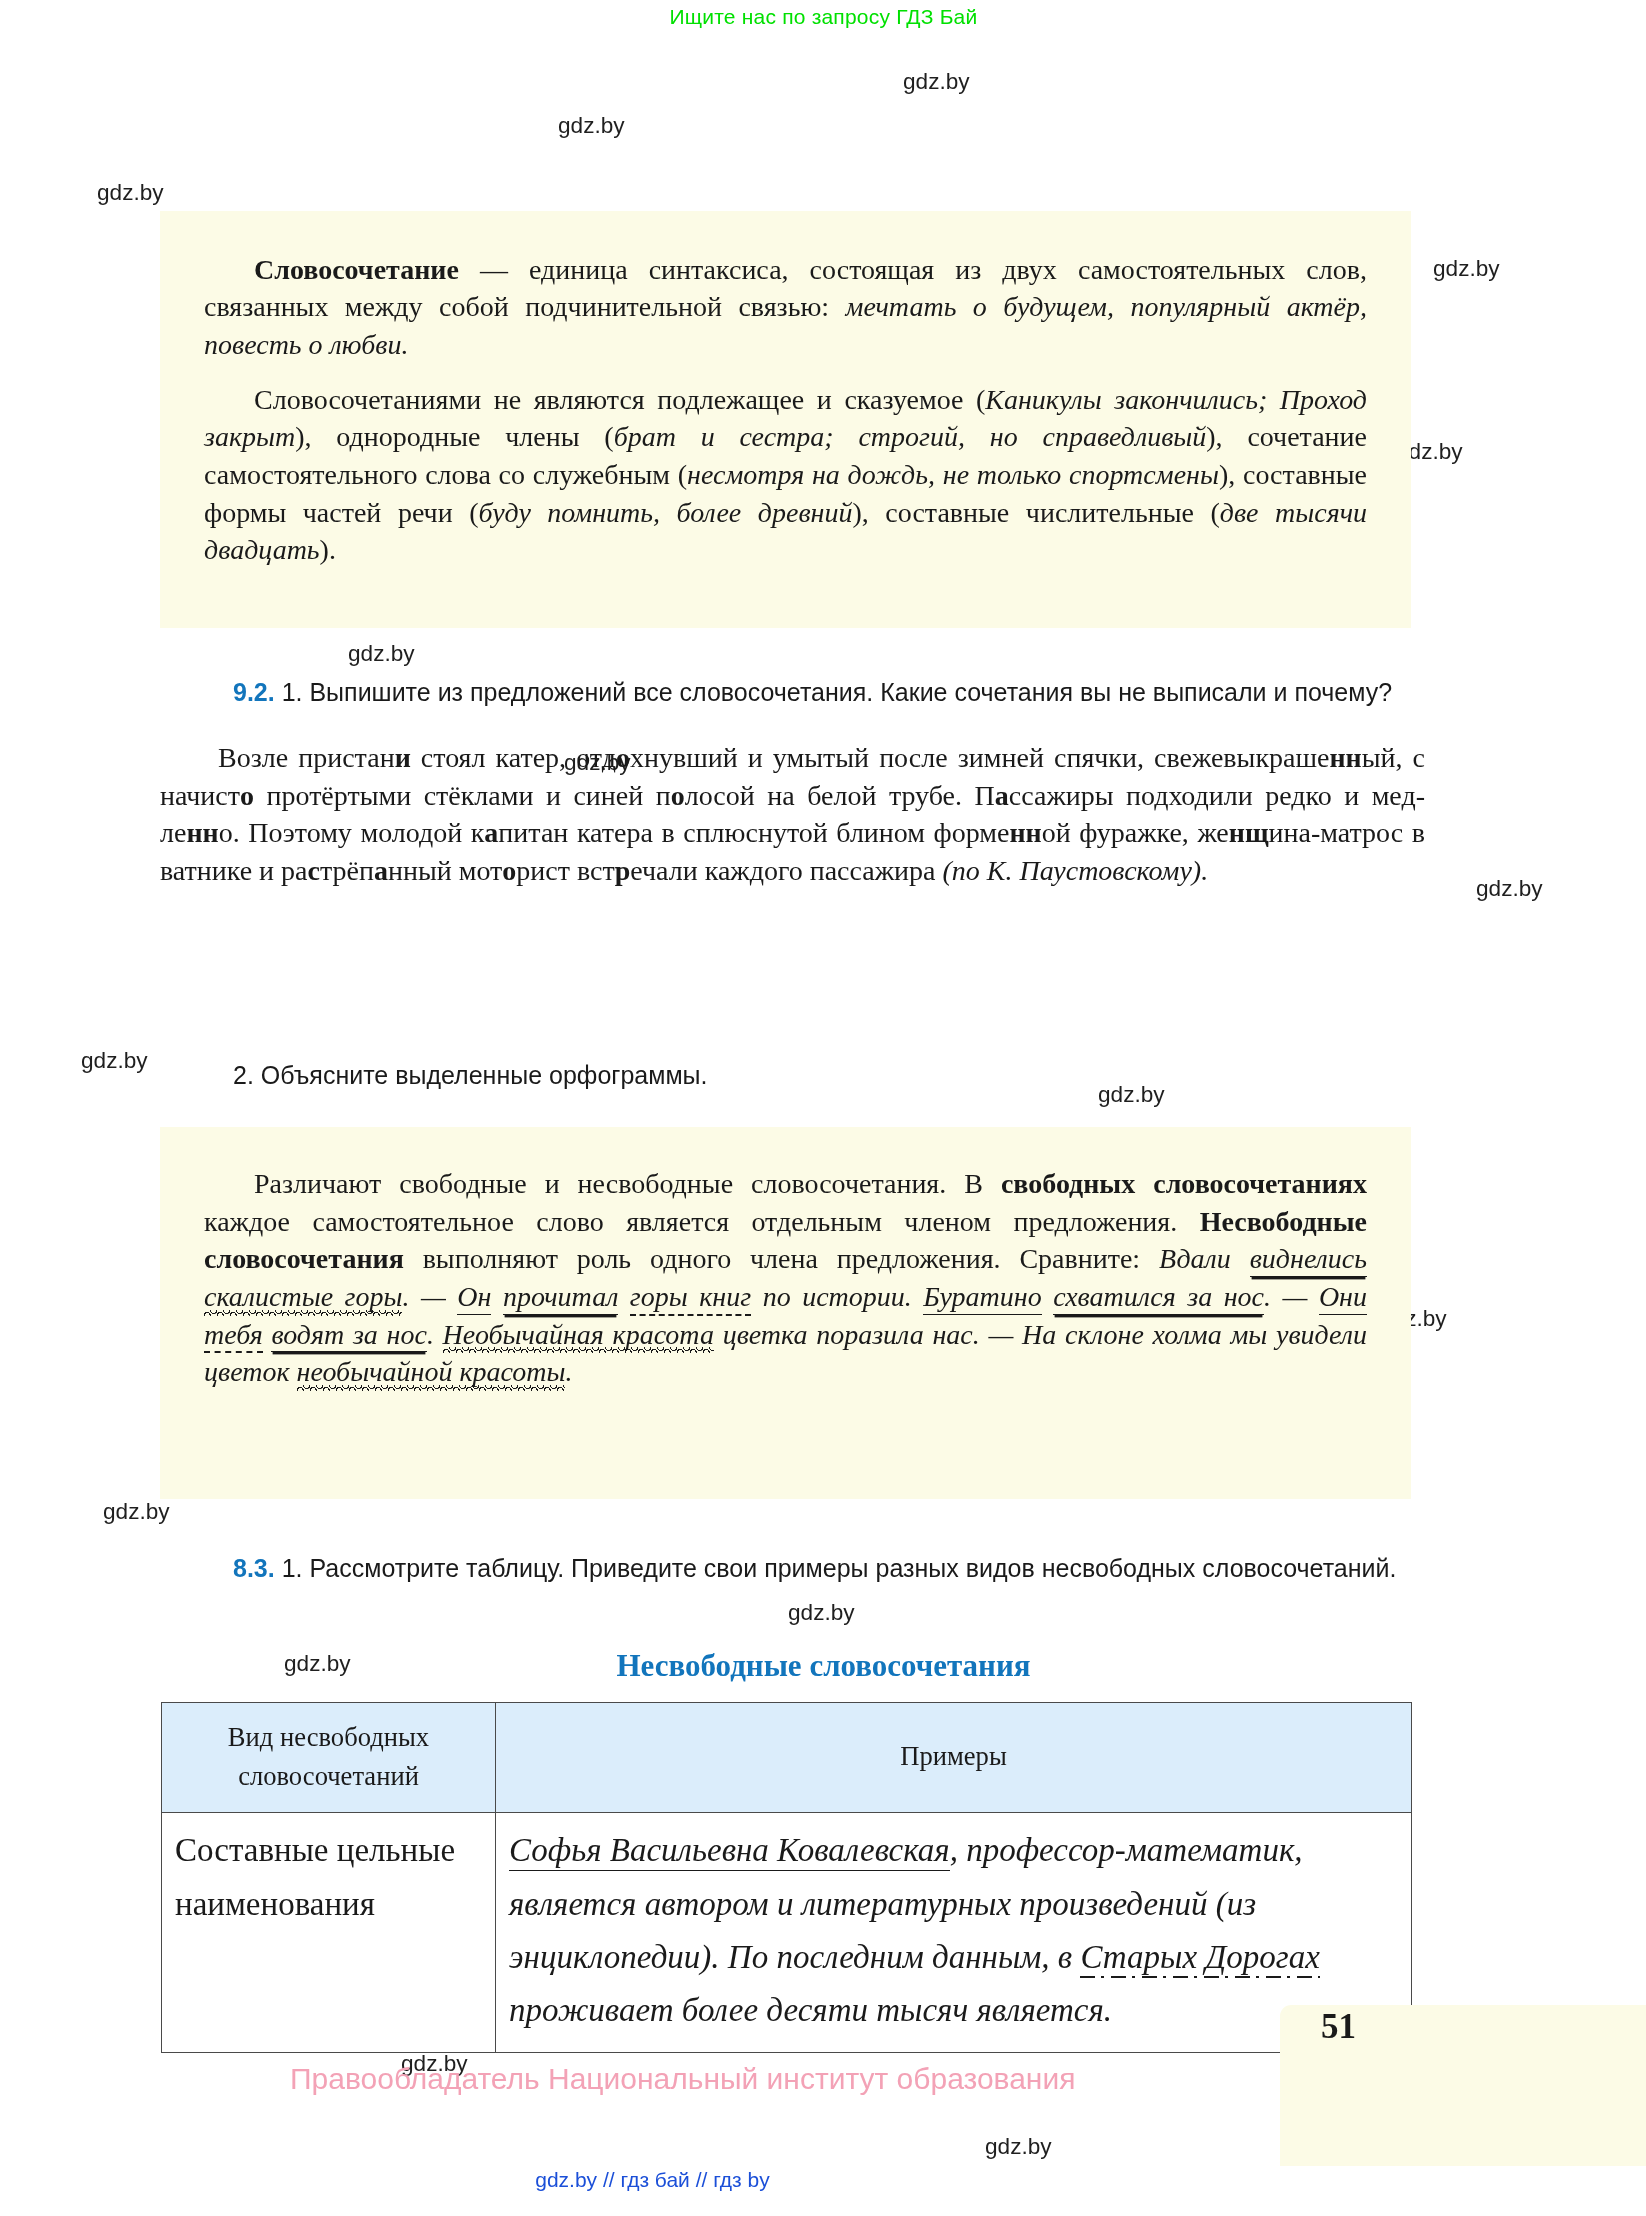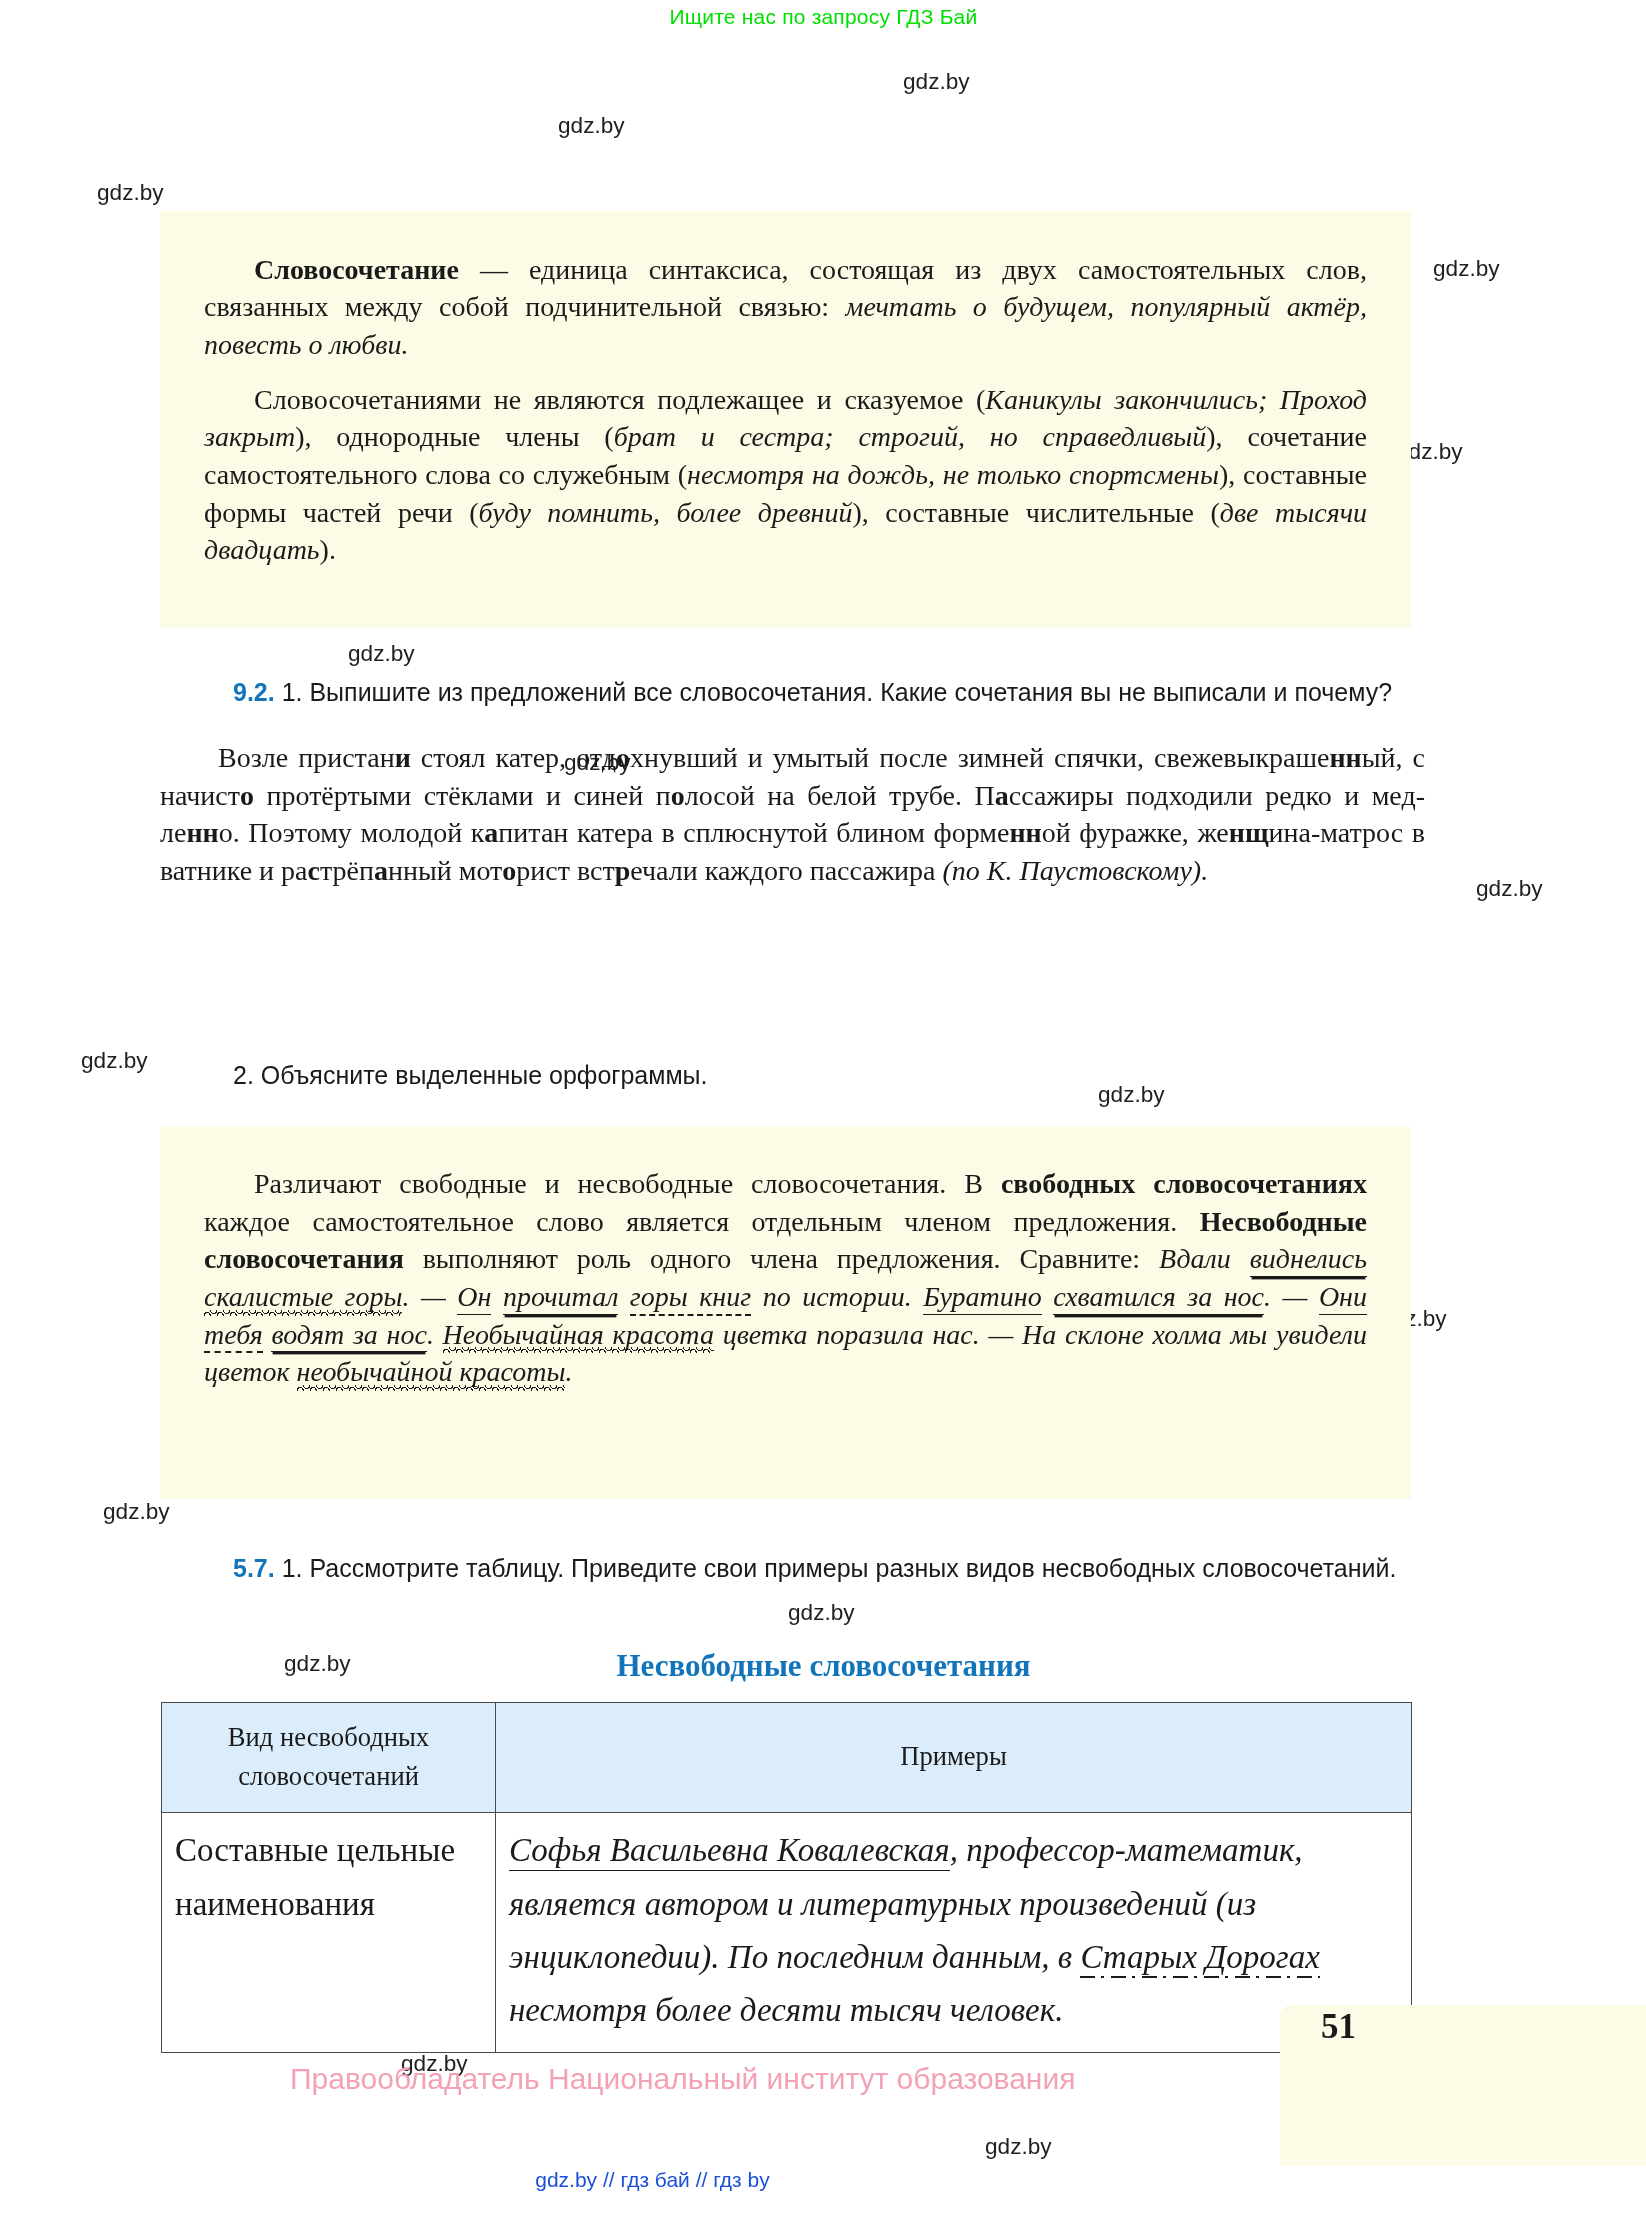--- a/index.html
+++ b/index.html
@@ -228,40 +228,40 @@
 
 <div class="exercise-head" style="left:160px; top:1058px; width:1265px; text-indent:73px;">
   <span>2. Объясните выделенные орфограммы.</span>
 </div>
 
 <div class="theory-box" style="left:160px; top:1127px; width:1251px; height:372px; padding:21px 27px 16px 27px;">
   <p class="ind"><span>Различают свободные и несвободные словосочетания. В </span><span class="bd">свободных словосочетаниях</span><span> каждое самостоятельное слово является отдельным членом предложения. </span><span class="bd">Несвободные словосочетания</span><span> выполняют роль одного члена предложения. Сравните: </span><span class="it"><span>Вдали </span><span class="u-double">виднелись</span> <span class="u-wavy">скалистые горы</span><span>. — </span><span class="u-single">Он</span> <span class="u-double">прочитал</span> <span class="u-dashed">горы книг</span><span> по истории. </span><span class="u-single">Буратино</span> <span class="u-double">схватился за нос</span><span>. — </span><span class="u-single">Они</span> <span class="u-dashed">тебя</span> <span class="u-double">водят за нос</span><span>. </span><span class="u-wavy">Необычайная красота</span><span> цветка поразила нас. — </span><span>На склоне холма мы увидели цветок </span><span class="u-wavy">необычайной красоты</span><span>.</span></span></p>
 </div>
 
 <div class="exercise-head" style="left:160px; top:1551px; width:1265px; text-indent:73px;">
-  <span class="exnum">5.7.</span><span> 1. Рассмотрите таблицу. Приведите свои примеры разных видов несвободных словосочетаний.</span>
+  <span class="exnum">8.3.</span><span> 1. Рассмотрите таблицу. Приведите свои примеры разных видов несвободных словосочетаний.</span>
 </div>
 
 <div class="tbl-title" style="left:0; top:1648px;">Несвободные словосочетания</div>
 
 <table class="nesvob" style="left:161px; top:1702px; width:1251px;padding-left:38px;">
   <colgroup>
     <col style="width:334px;">
     <col style="width:916px;">
   </colgroup>
   <thead>
     <tr>
       <th>Вид несвободных словосочетаний</th>
       <th>Примеры</th>
     </tr>
   </thead>
   <tbody>
     <tr>
       <td class="col-kind">Составные цельные наименования</td>
-      <td class="col-examples"><span class="u-single">Софья Васильевна Ковалевская</span><span>, профессор-математик, является автором и литературных произведений (из энциклопедии). По последним данным, в </span><span class="u-dashdot">Старых Дорогах</span><span> несмотря более десяти тысяч человек.</span></td>
+      <td class="col-examples"><span class="u-single">Софья Васильевна Ковалевская</span><span>, профессор-математик, является автором и литературных произведений (из энциклопедии). По последним данным, в </span><span class="u-dashdot">Старых Дорогах</span><span> проживает более десяти тысяч является.</span></td>
     </tr>
   </tbody>
 </table>
 
 <div class="pagenum-box" style="left:1280px; top:2005px; width:367px; height:161px;"></div>
 <div class="pagenum" style="left:1321px; top:2007px;">51</div>
 
 <div class="copyright" style="left:290px; top:2062px;">Правообладатель Национальный институт образования</div>
 
 <div class="bottom-links" style="left:0; top:2168px;">gdz.by  //  гдз бай  //  гдз by</div>

